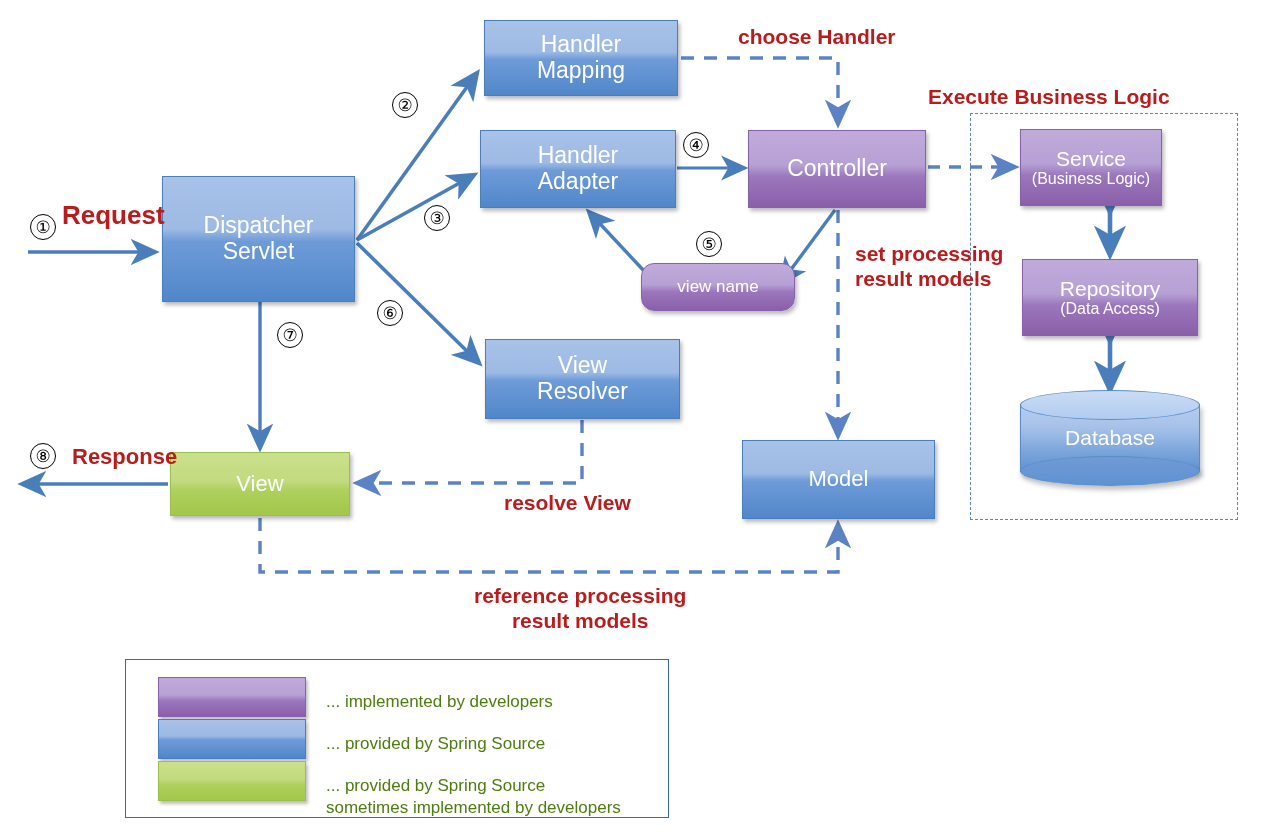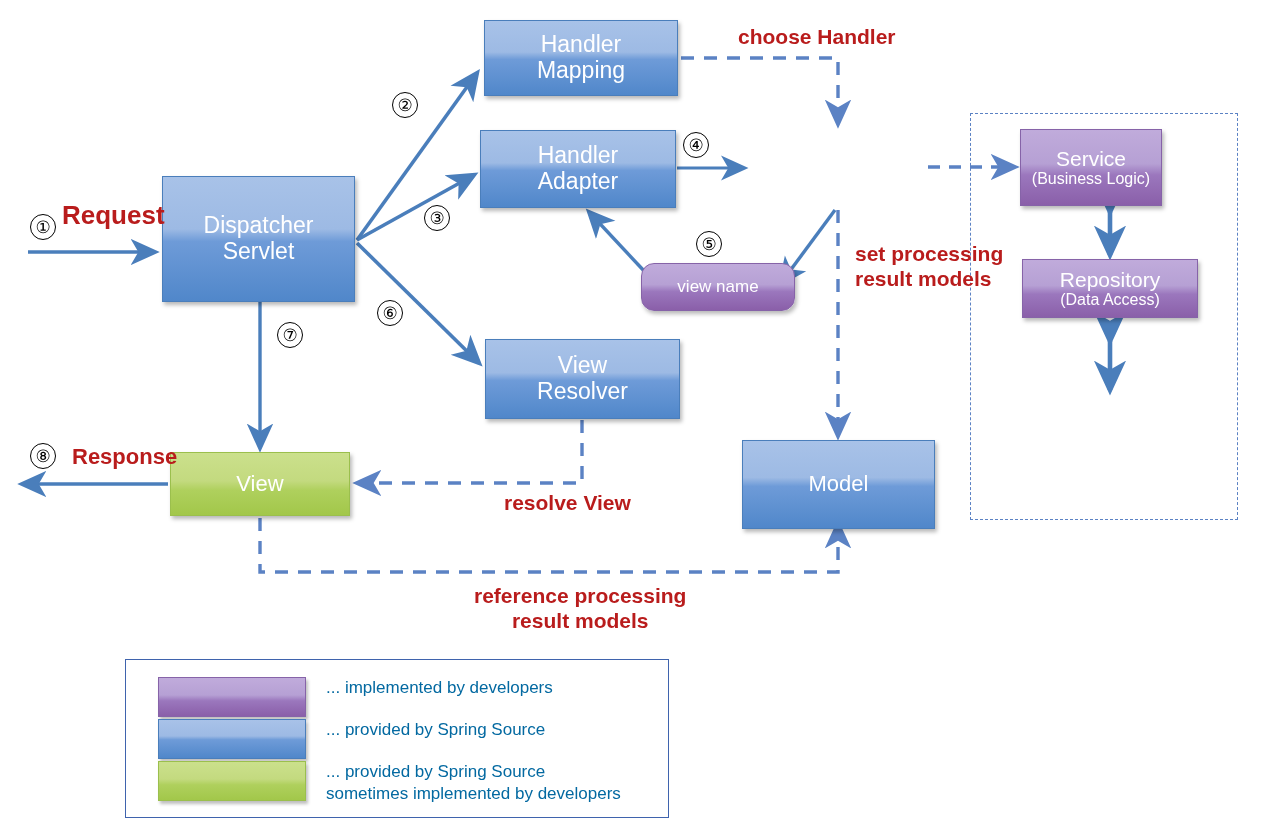--- a/index.html
+++ b/index.html
@@ -97,21 +97,21 @@
     background:#fff;
     box-sizing:border-box;
   }
   .legend-row{position:absolute;display:flex;align-items:flex-start;}
   .swatch{
     width:146px;height:38px;
     box-shadow:2px 3px 3px rgba(0,0,0,0.25);
     flex:none;
   }
   .legend-text{
-    margin-left:20px;color:#0369a1;font-size:17px;line-height:1.28;white-space:pre-line;
+    margin-left:20px;color:#4d7c0f;font-size:17px;line-height:1.28;white-space:pre-line;margin-top:14px;
   }
 </style>
 </head>
 <body>
 
 <div id="stage">
 
   <svg class="wires" viewBox="0 0 1280 836">
     <defs>
       <marker id="ah" markerWidth="9" markerHeight="9" refX="7.2" refY="4.5" orient="auto" markerUnits="strokeWidth">
@@ -184,64 +184,74 @@
     <g>
       <path d="M582,420 L582,483 L357,483" fill="none" stroke="#5b82c4" stroke-width="3.4" stroke-dasharray="13,10" marker-end="url(#ahd)"></path>
     </g>
 
     <g>
       <path d="M260,518 L260,572 L838,572 L838,524" fill="none" stroke="#5b82c4" stroke-width="3.4" stroke-dasharray="13,10" marker-end="url(#ahd)"></path>
     </g>
   </svg>
 
   <div id="bizbox" style="left:970px;top:113px;width:268px;height:407px;"></div>
+  <div class="lbl" style="left:928px;top:84px;font-size:21px;font-weight:bold;">Execute Business Logic</div>
 
   <div class="node blue" id="node-dispatcher-servlet" style="left:162px;top:176px;width:193px;height:126px;font-size:23px;">
     <span class="l1">Dispatcher</span>
     <span class="l2">Servlet</span>
   </div>
 
   <div class="node blue" id="node-handler-mapping" style="left:484px;top:20px;width:194px;height:76px;font-size:23px;">
     <span class="l1">Handler</span>
     <span class="l2">Mapping</span>
   </div>
 
   <div class="node blue" id="node-handler-adapter" style="left:480px;top:130px;width:196px;height:78px;font-size:23px;">
     <span class="l1">Handler</span>
     <span class="l2">Adapter</span>
   </div>
 
+  <div class="node purple" id="node-controller" style="left:748px;top:130px;width:178px;height:78px;font-size:23px;">
+    <span class="l1">Controller</span>
+  </div>
 
   <div class="node purple pill" id="node-view-name" style="left:641px;top:263px;width:154px;height:48px;font-size:17px;">
     <span class="l1">view name</span>
   </div>
 
   <div class="node blue" id="node-view-resolver" style="left:485px;top:339px;width:195px;height:80px;font-size:23px;">
     <span class="l1">View</span>
     <span class="l2">Resolver</span>
   </div>
 
   <div class="node green" id="node-view" style="left:170px;top:452px;width:180px;height:64px;font-size:22px;">
     <span class="l1">View</span>
   </div>
 
-  <div class="node blue" id="node-model" style="left:742px;top:440px;width:193px;height:89px;font-size:22px;">
+  <div class="node blue" id="node-model" style="left:742px;top:440px;width:193px;height:79px;font-size:22px;">
     <span class="l1">Model</span>
   </div>
 
   <div class="node purple" id="node-service" style="left:1020px;top:129px;width:142px;height:77px;font-size:21px;">
     <span class="l1">Service</span>
     <span class="l2" style="font-size:16px;">(Business Logic)</span>
   </div>
 
-  <div class="node purple" id="node-repository" style="left:1022px;top:259px;width:176px;height:59px;font-size:21px;">
+  <div class="node purple" id="node-repository" style="left:1022px;top:259px;width:176px;height:77px;font-size:21px;">
     <span class="l1">Repository</span>
     <span class="l2" style="font-size:16px;">(Data Access)</span>
   </div>
 
+  <div class="node" id="node-database" style="left:1020px;top:390px;width:180px;height:96px;font-size:21px;">
+    <span class="cyl-body"></span>
+    <span class="cyl-bottom"></span>
+    <span class="cyl-top"></span>
+    <span class="cyl-label">Database</span>
+  </div>
 
   <div class="step" style="left:30px;top:214px;">①</div>
   <div class="step" style="left:392px;top:92px;">②</div>
   <div class="step" style="left:424px;top:205px;">③</div>
   <div class="step" style="left:683px;top:132px;">④</div>
   <div class="step" style="left:696px;top:231px;">⑤</div>
   <div class="step" style="left:377px;top:300px;">⑥</div>
   <div class="step" style="left:277px;top:322px;">⑦</div>
   <div class="step" style="left:30px;top:443px;">⑧</div>
 

